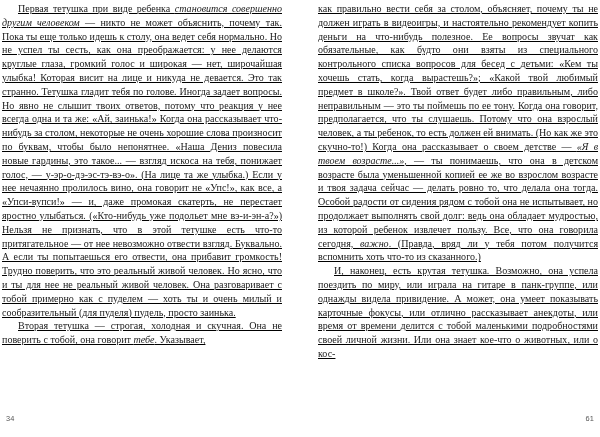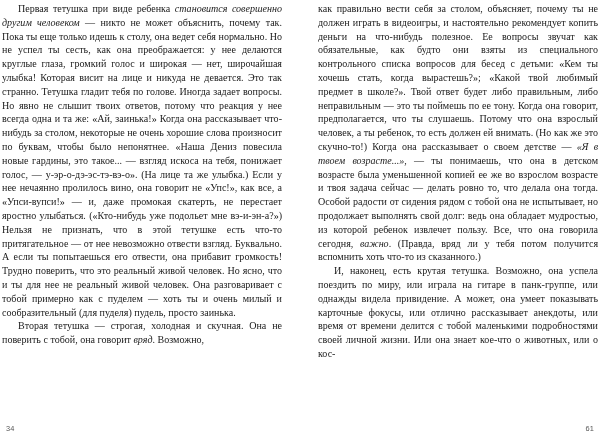--- a/index.html
+++ b/index.html
@@ -13,20 +13,21 @@
     height: 437px;
     background: #ffffff;
     overflow: hidden;
     font-family: "Liberation Serif", "DejaVu Serif", serif;
   }
   .page {
     position: absolute;
     top: 0;
     height: 437px;
     box-sizing: border-box;
+    text-decoration: underline;
   }
   .page-left {
     left: 0;
     width: 300px;
     padding: 2px 18px 0 2px;
   }
   .page-right {
     left: 300px;
     width: 300px;
     padding: 2px 2px 12px 18px;
@@ -45,42 +46,42 @@
     text-indent: 16px;
   }
   .textblock p.cont {
     text-indent: 0;
   }
   .textblock em {
     font-style: italic;
   }
   .folio {
     position: absolute;
-    bottom: 4px;
+    bottom: 14px;
     font-size: 7.4px;
     color: #555555;
     letter-spacing: 0.2px;
     font-family: "Liberation Sans", "DejaVu Sans", sans-serif;
   }
   .folio-left {
     left: 6px;
   }
   .folio-right {
     right: 6px;
   }
 </style>
 </head>
 <body>
 
 <div class="spread">
 
   <div class="page page-left">
     <div class="textblock" id="left-text">
         <p class=""><span>Первая тетушка при виде ребенка </span><em>становится совершенно другим человеком</em><span> — никто не может объяснить, почему так. Пока ты еще только идешь к столу, она ведет себя нормально. Но не успел ты сесть, как она преображается: у нее делаются круглые глаза, громкий голос и широкая — нет, широчайшая улыбка! Которая висит на лице и никуда не девается. Это так странно. Тетушка гладит тебя по голове. Иногда задает вопросы. Но явно не слышит твоих ответов, потому что реакция у нее всегда одна и та же: «Ай, заинька!» Когда она рассказывает что-нибудь за столом, некоторые не очень хорошие слова произносит по буквам, чтобы было непонятнее. «Наша Дениз повесила новые гардины, это такое... — взгляд искоса на тебя, понижает голос, — у-эр-о-дэ-эс-тэ-вэ-о». (На лице та же улыбка.) Если у нее нечаянно пролилось вино, она говорит не «Упс!», как все, а «Упси-вупси!» — и, даже промокая скатерть, не перестает яростно улыбаться. («Кто-нибудь уже подольет мне вэ-и-эн-а?») Нельзя не признать, что в этой тетушке есть что-то притягательное — от нее невозможно отвести взгляд. Буквально. А если ты попытаешься его отвести, она прибавит громкость! Трудно поверить, что это реальный живой человек. Но ясно, что и ты для нее не реальный живой человек. Она разговаривает с тобой примерно как с пуделем — хоть ты и очень милый и сообразительный (для пуделя) пудель, просто заинька.</span></p>
-        <p class=""><span>Вторая тетушка — строгая, холодная и скучная. Она не поверить с тобой, она говорит </span><em>вряд</em><span>. Возможно,</span></p>
+        <p class=""><span>Вторая тетушка — строгая, холодная и скучная. Она не поверить с тобой, она говорит </span><em>тебе</em><span>. Указывает,</span></p>
       </div>
     <div class="folio folio-left">34</div>
   </div>
 
   <div class="page page-right">
     <div class="textblock" id="right-text">
         <p class="cont"><span>как правильно вести себя за столом, объясняет, почему ты не должен играть в видеоигры, и настоятельно рекомендует копить деньги на что-нибудь полезное. Ее вопросы звучат как обязательные, как будто они взяты из специального контрольного списка вопросов для бесед с детьми: «Кем ты хочешь стать, когда вырастешь?»; «Какой твой любимый предмет в школе?». Твой ответ будет либо правильным, либо неправильным — это ты поймешь по ее тону. Когда она говорит, предполагается, что ты слушаешь. Потому что она взрослый человек, а ты ребенок, то есть должен ей внимать. (Но как же это скучно-то!) Когда она рассказывает о своем детстве — </span><em>«Я в твоем возрасте...»</em><span>, — ты понимаешь, что она в детском возрасте была уменьшенной копией ее же во взрослом возрасте и твоя задача сейчас — делать ровно то, что делала она тогда. Особой радости от сидения рядом с тобой она не испытывает, но продолжает выполнять свой долг: ведь она обладает мудростью, из которой ребенок извлечет пользу. Все, что она говорила сегодня, </span><em>важно</em><span>. (Правда, вряд ли у тебя потом получится вспомнить хоть что-то из сказанного.)</span></p>
         <p class=""><span>И, наконец, есть крутая тетушка. Возможно, она успела поездить по миру, или играла на гитаре в панк-группе, или однажды видела привидение. А может, она умеет показывать карточные фокусы, или отлично рассказывает анекдоты, или время от времени делится с тобой маленькими подробностями своей личной жизни. Или она знает кое-что о животных, или о кос-</span></p>
       </div>
     <div class="folio folio-right">61</div>

